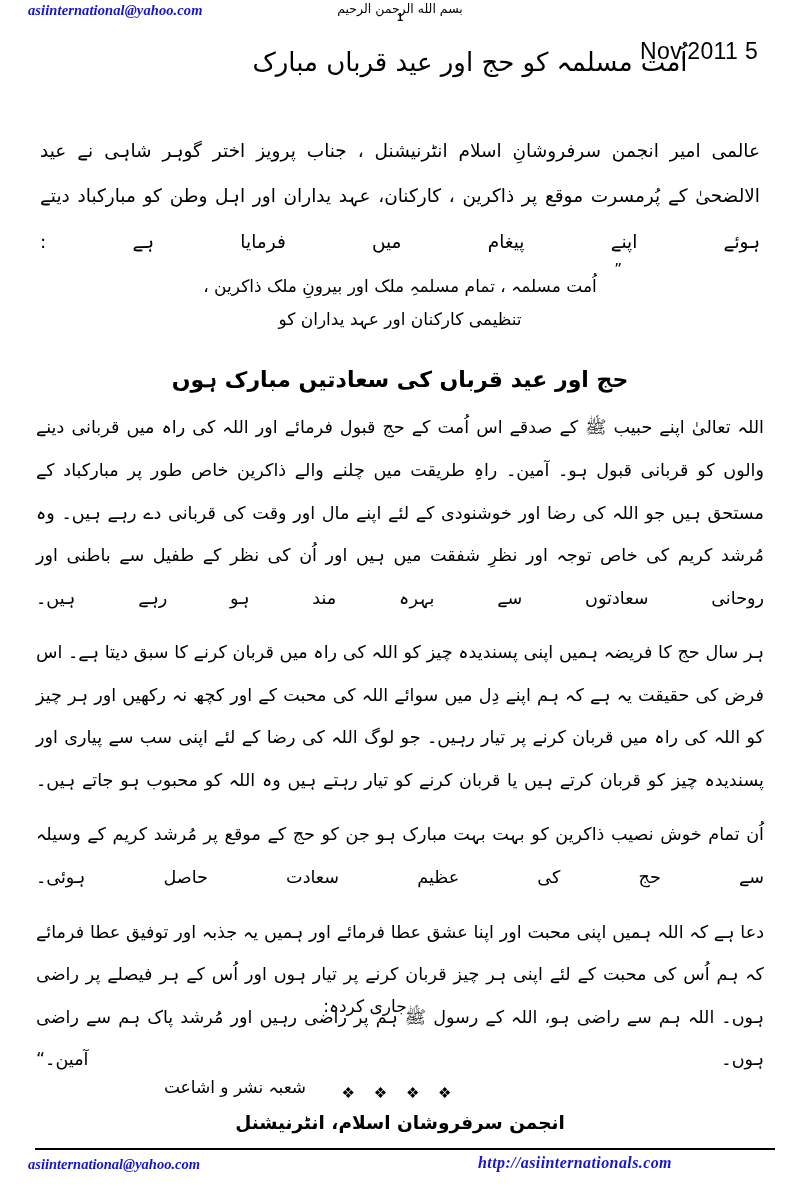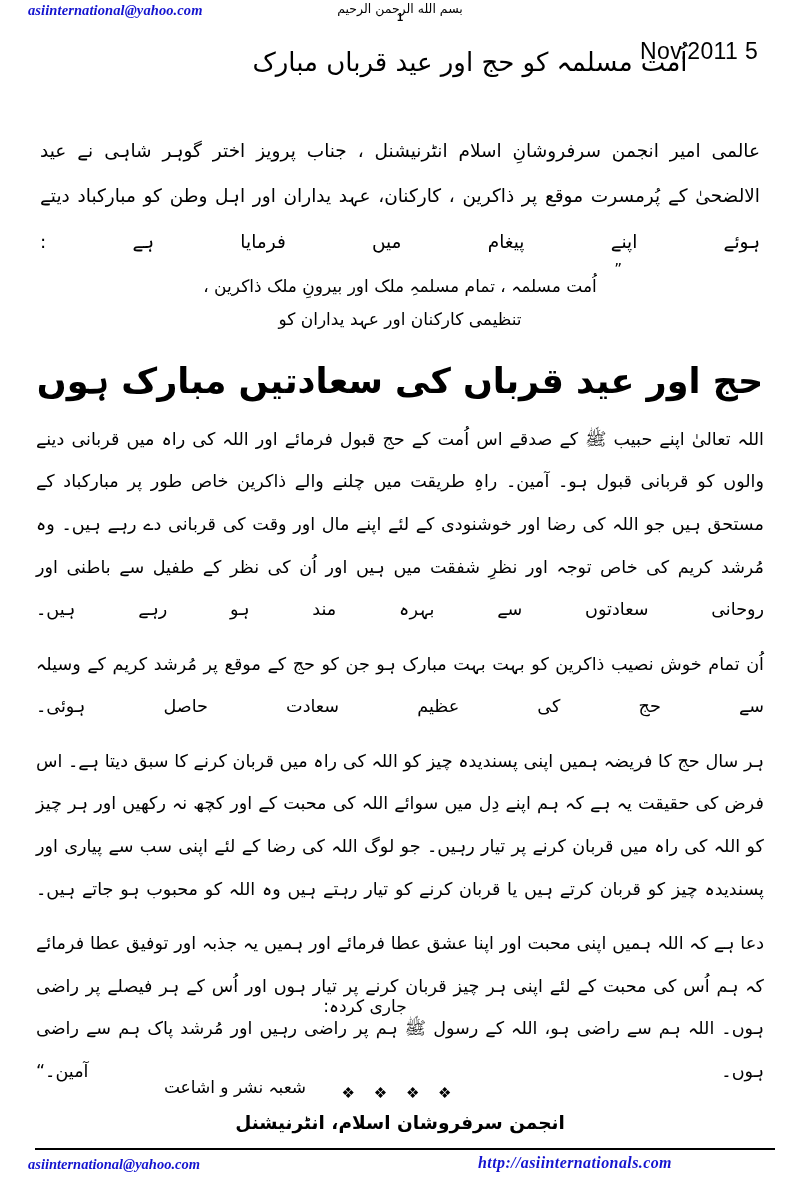--- a/index.html
+++ b/index.html
@@ -122,23 +122,23 @@
     text-align: center;
     text-align-last: center;
     direction: rtl;
   }
 
   .main-heading {
     text-align: center;
     text-align-last: center;
     direction: rtl;
     font-family: "DejaVu Sans", sans-serif;
-    font-size: 35px;
+    font-size: 22px;
     line-height: 1.5;
-    margin: 20px 0 10px 0;
+    margin: 28px 0 10px 0;
     color: #000000;
   }
 
   .para {
     font-size: 17.6px;
     line-height: 2.42;
     margin: 0 0 12px 0;
     direction: rtl;
     text-align: justify;
     text-align-last: justify;
@@ -256,24 +256,24 @@
       <span class="open-quote">”</span>
       <span>اُمت مسلمہ ، تمام مسلمہِ ملک اور بیرونِ ملک ذاکرین ،</span>
     </p>
 
     <p class="salutation-2">تنظیمی کارکنان اور عہد یداران کو</p>
 
     <h2 class="main-heading">حج اور عید قرباں کی سعادتیں مبارک ہوں</h2>
 
     <p class="para">اللہ تعالیٰ اپنے حبیب ﷺ کے صدقے اس اُمت کے حج قبول فرمائے اور اللہ کی راہ میں قربانی دینے والوں کو قربانی قبول ہو۔ آمین۔  راہِ طریقت میں چلنے والے ذاکرین خاص طور پر مبارکباد کے مستحق ہیں جو اللہ کی رضا اور خوشنودی کے لئے اپنے مال اور وقت کی قربانی دے رہے ہیں۔  وہ مُرشد کریم کی خاص توجہ اور نظرِ شفقت میں ہیں اور اُن کی نظر کے طفیل سے باطنی اور روحانی سعادتوں سے بہرہ مند ہو رہے ہیں۔</p>
 
+    <p class="para">ہر سال حج کا فریضہ ہمیں اپنی پسندیدہ چیز کو اللہ کی راہ میں قربان کرنے کا سبق دیتا ہے۔ اس فرض کی حقیقت یہ ہے کہ ہم اپنے دِل میں سوائے اللہ کی محبت کے اور کچھ نہ رکھیں اور ہر چیز کو اللہ کی راہ میں قربان کرنے پر تیار رہیں۔ جو لوگ اللہ کی رضا کے لئے اپنی سب سے پیاری اور پسندیدہ چیز کو قربان کرتے ہیں یا قربان کرنے کو تیار رہتے ہیں وہ اللہ کو محبوب ہو جاتے ہیں۔</p>
+
     <p class="para">اُن تمام خوش نصیب ذاکرین کو بہت بہت مبارک ہو جن کو حج کے موقع پر مُرشد کریم کے وسیلہ سے حج کی عظیم سعادت حاصل ہوئی۔</p>
 
-    <p class="para">ہر سال حج کا فریضہ ہمیں اپنی پسندیدہ چیز کو اللہ کی راہ میں قربان کرنے کا سبق دیتا ہے۔ اس فرض کی حقیقت یہ ہے کہ ہم اپنے دِل میں سوائے اللہ کی محبت کے اور کچھ نہ رکھیں اور ہر چیز کو اللہ کی راہ میں قربان کرنے پر تیار رہیں۔ جو لوگ اللہ کی رضا کے لئے اپنی سب سے پیاری اور پسندیدہ چیز کو قربان کرتے ہیں یا قربان کرنے کو تیار رہتے ہیں وہ اللہ کو محبوب ہو جاتے ہیں۔</p>
-
     <p class="para last-left">دعا ہے کہ اللہ ہمیں اپنی محبت اور اپنا عشق عطا فرمائے اور ہمیں یہ جذبہ اور توفیق عطا فرمائے کہ ہم اُس کی محبت کے لئے اپنی ہر چیز قربان کرنے پر تیار ہوں اور اُس کے ہر فیصلے پر راضی ہوں۔ اللہ ہم سے راضی ہو، اللہ کے رسول ﷺ ہم پر راضی رہیں اور مُرشد پاک ہم سے راضی ہوں۔ آمین۔“</p>
 
   </div>
 
   <div class="sig-issued">جاری کردہ:</div>
 
   <div class="sig-dept">شعبہ نشر و اشاعت</div>
 
   <div class="diamonds">❖ ❖ ❖ ❖</div>
 

